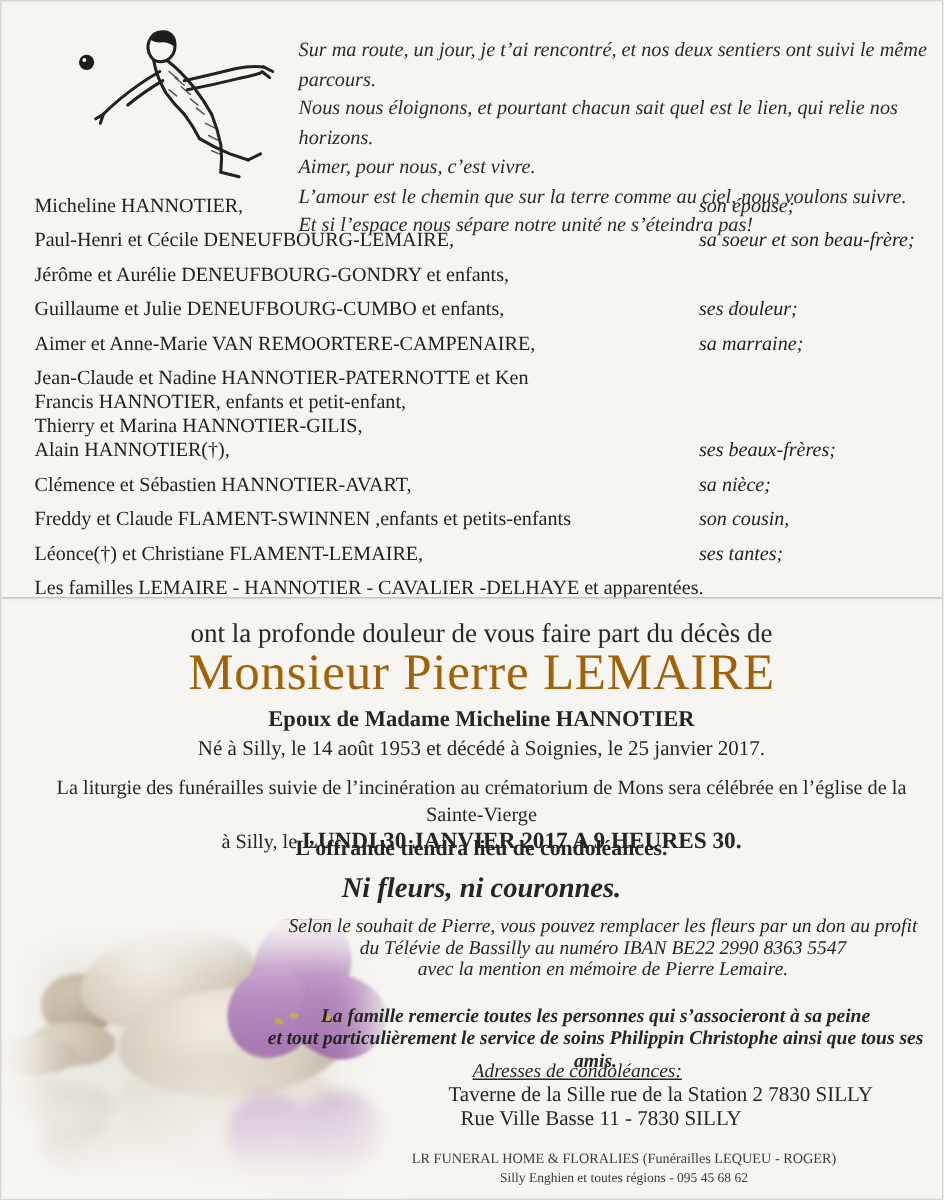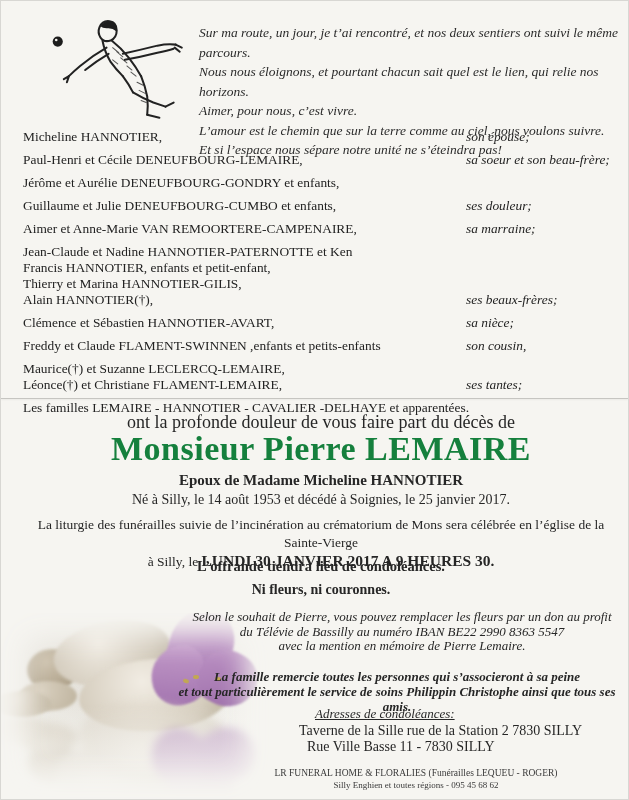--- a/index.html
+++ b/index.html
@@ -34,27 +34,27 @@
   .fam-row.last{margin-top:6px;}
   .fam-rel{position:absolute;left:443px;top:0;font-style:italic;white-space:nowrap;}
 
   
   .fold{position:absolute;left:0;right:0;top:397px;height:1px;background:#c6c5c1;
         box-shadow:0 1px 2px rgba(0,0,0,.07);}
 
   
   .centerband{position:absolute;left:20px;width:600px;text-align:center;}
   .intro{top:411px;font-size:18px;}
-  .deceased-name{top:429px;font-size:34px;font-weight:bold;letter-spacing:.5px;color:#15803d;}
+  .deceased-name{top:429px;font-size:34px;font-weight:normal;letter-spacing:.5px;color:#a16207;}
   .spouse{top:471px;font-size:15px;font-weight:bold;}
   .birth{top:491px;font-size:14px;}
   .liturgy{top:515px;font-size:13.5px;line-height:18px;}
   .liturgy b{font-size:15.5px;}
   .offrande{top:557px;font-size:14.5px;font-weight:bold;}
-  .fleurs{top:581px;font-size:14px;font-weight:bold;}
+  .fleurs{top:581px;font-size:19px;font-weight:bold;font-style:italic;}
 
   .donation{position:absolute;left:185px;top:609px;width:432px;text-align:center;
             font-style:italic;font-size:13px;line-height:14.5px;}
   .thanks{position:absolute;left:172px;top:668px;width:448px;text-align:center;
           font-style:italic;font-size:13px;line-height:15px;font-weight:bold;}
 
   .addresses{position:absolute;left:298px;top:705px;font-size:14px;line-height:16.5px;}
   .addr-title{font-style:italic;text-decoration:underline;font-size:13px;margin-left:16px;}
   .addr-line2{margin-left:8px;}
 
@@ -168,23 +168,20 @@
       <span class="fam-rel">ses beaux-frères;</span>
     </div>
     <div class="fam-row">
       <span class="fam-name">Clémence et Sébastien HANNOTIER-AVART,</span>
       <span class="fam-rel">sa nièce;</span>
     </div>
     <div class="fam-row">
       <span class="fam-name">Freddy et Claude FLAMENT-SWINNEN ,enfants et petits-enfants</span>
       <span class="fam-rel">son cousin,</span>
     </div>
-    <div class="fam-row tight">
-      <span class="fam-name">Maurice(†) et Suzanne LECLERCQ-LEMAIRE,</span>
-    </div>
     <div class="fam-row">
       <span class="fam-name">Léonce(†) et Christiane FLAMENT-LEMAIRE,</span>
       <span class="fam-rel">ses tantes;</span>
     </div>
     <div class="fam-row last">
       <span class="fam-name">Les familles LEMAIRE - HANNOTIER - CAVALIER -DELHAYE et apparentées.</span>
     </div>
   </div>
 
   <div class="fold"></div>

